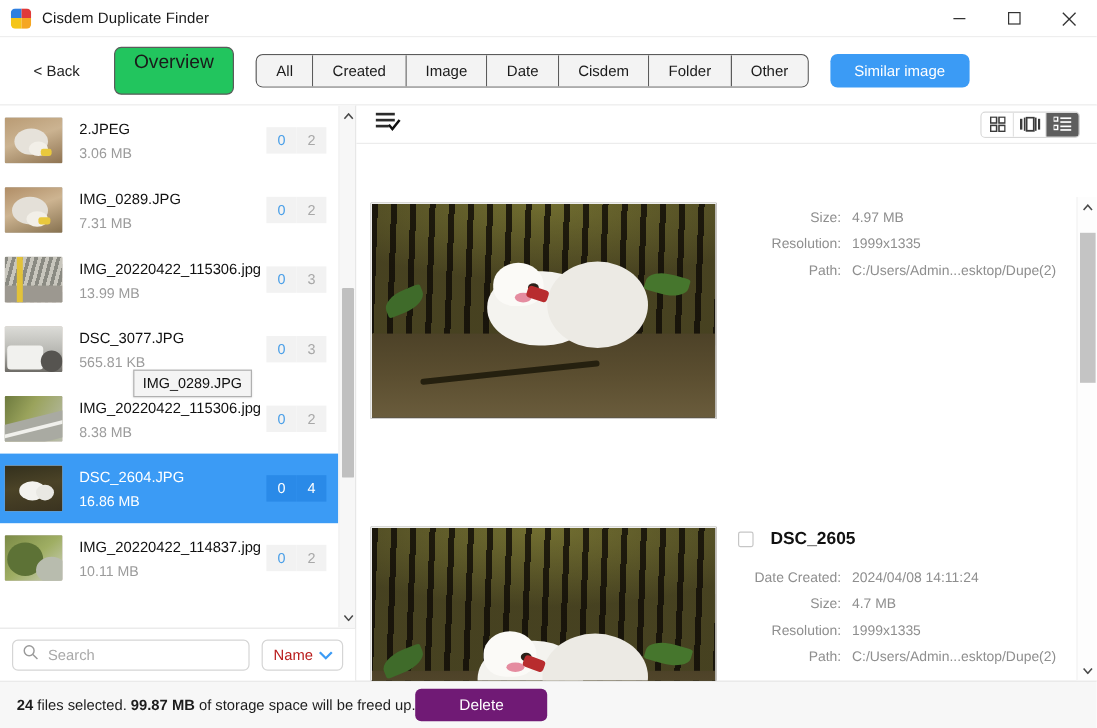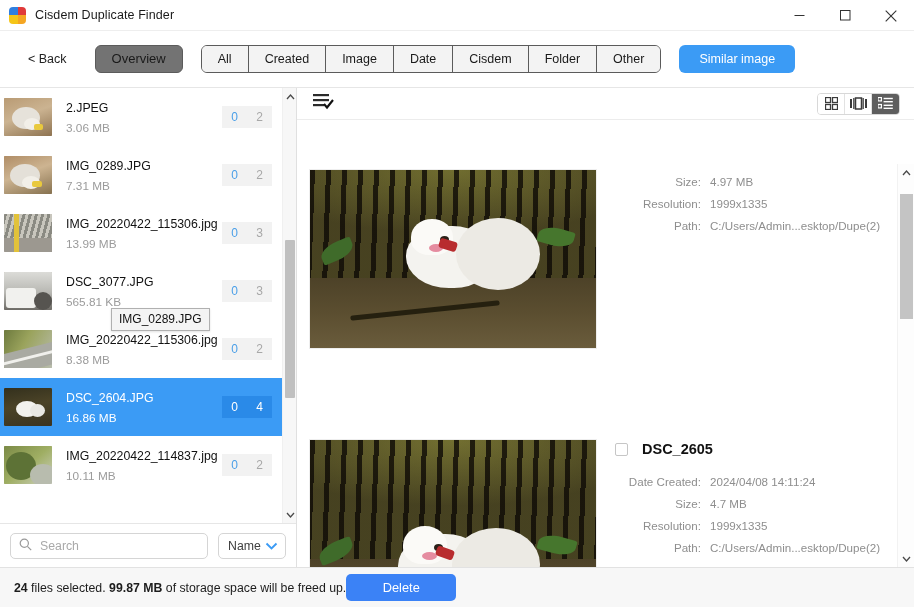--- a/index.html
+++ b/index.html
@@ -71,27 +71,27 @@
     border-bottom: 1px solid #e6e6e6;
   }
   .back-btn {
     font-size: 12.5px;
     color: #222;
     padding: 6px 10px 6px 14px;
     margin-right: 18px;
     white-space: nowrap;
   }
   .overview-btn {
-    font-size: 13px;
+    font-size: 16px;
     color: #1a1a1a;
-    background: #737373;
+    background: #22c55e;
     border: 1px solid #5b5b5b;
     border-radius: 6px;
     padding: 0 16px;
-    height: 28px;
+    height: 40px;
     line-height: 26px;
     white-space: nowrap;
   }
   .seg-group {
     display: flex;
     margin-left: 18px;
     border: 1px solid #5b5b5b;
     border-radius: 6px;
     overflow: hidden;
     background: #f3f3f3;
@@ -272,21 +272,21 @@
     width: 88px;
     height: 26px;
     margin-left: 10px;
     border: 1px solid #d5d5d5;
     border-radius: 5px;
     display: flex;
     align-items: center;
     justify-content: space-between;
     padding: 0 7px 0 9px;
     font-size: 12.3px;
-    color: #404040;
+    color: #b91c1c;
     background: #ffffff;
   }
 
   
   .content {
     flex: 1;
     display: flex;
     flex-direction: column;
     min-width: 0;
     background: #ffffff;
@@ -412,21 +412,21 @@
     align-items: center;
     padding: 0 14px;
     justify-content: flex-start;
   }
   .status-text {
     font-size: 12.3px;
     color: #1d1d1d;
   }
   .status-text b { font-weight: bold; }
   .delete-btn {
-    background: #3b82f6;
+    background: #701a75;
     color: #ffffff;
     font-size: 12.8px;
     border-radius: 5px;
     padding: 0 20px;
     height: 27px;
     line-height: 27px;
     min-width: 110px;
     text-align: center;
   }
 </style>

